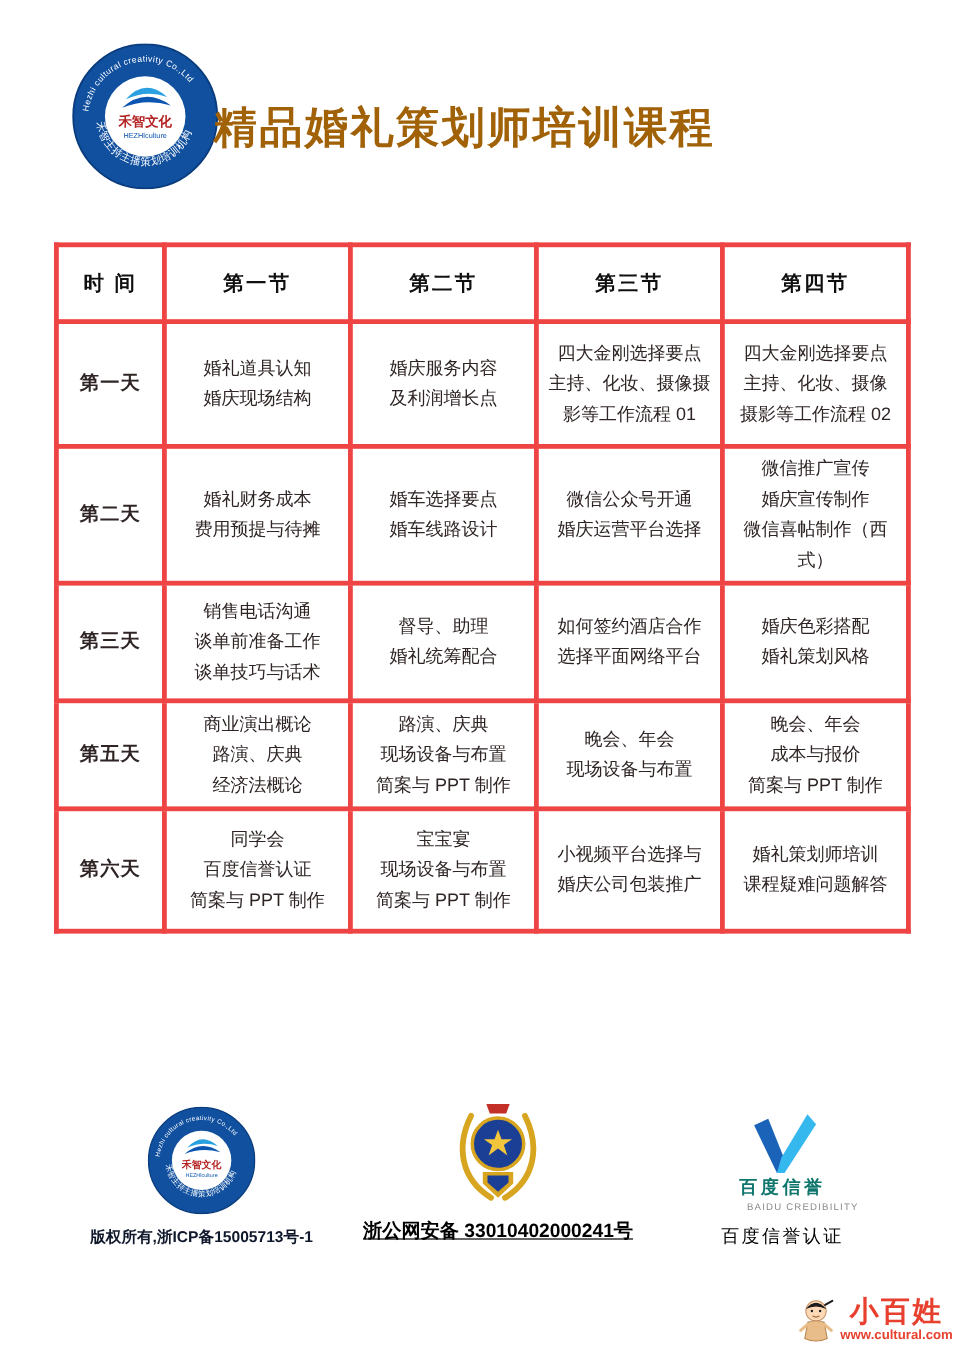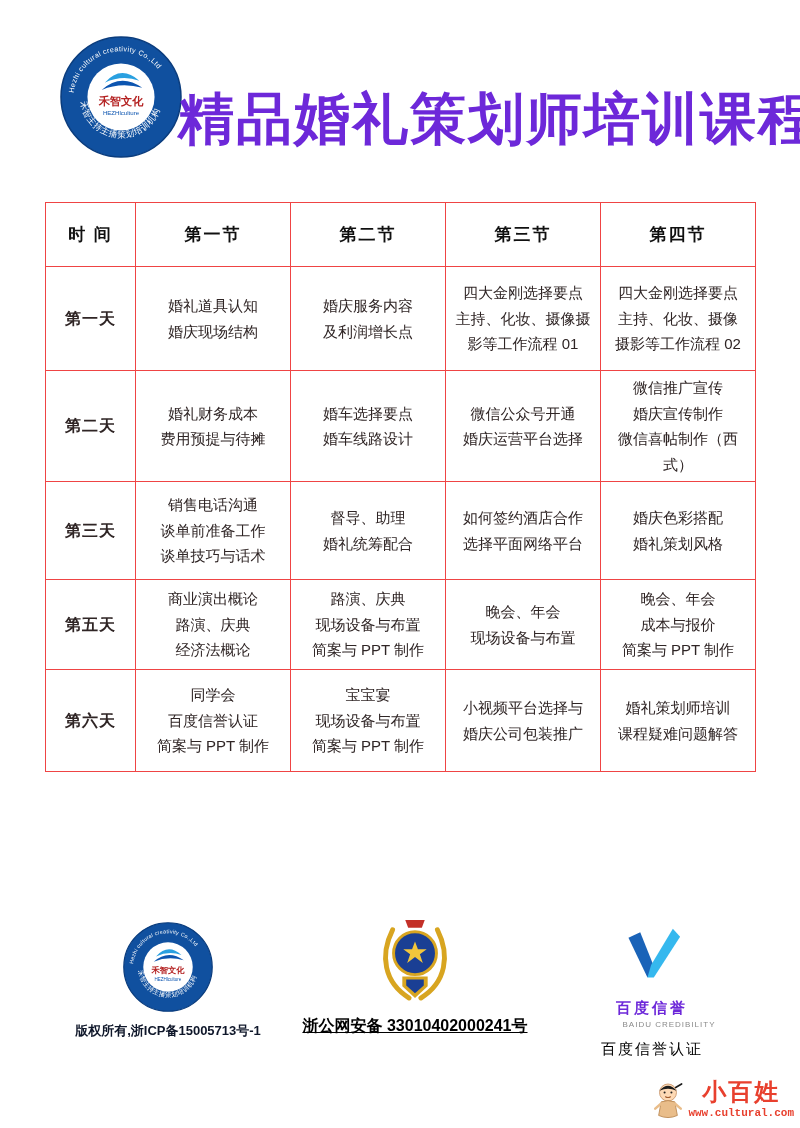--- a/index.html
+++ b/index.html
@@ -3,51 +3,51 @@
 <meta charset="utf-8">
 <style>
   *{margin:0;padding:0;box-sizing:border-box;}
   html,body{background:#ffffff;}
   .page{position:relative;width:800px;height:1128px;background:#fff;margin:0 auto;
         font-family:"Liberation Sans","DejaVu Sans",sans-serif;overflow:hidden;}
 
   
   .logo-main{position:absolute;left:60px;top:36px;width:122px;height:122px;}
   .page-title{position:absolute;left:178px;top:82px;width:548px;text-align:left;
-        font-size:56px;font-weight:bold;color:#6d28d9;white-space:nowrap;
+        font-size:36px;font-weight:bold;color:#a16207;white-space:nowrap;
         font-family:"Liberation Serif","DejaVu Serif",serif;letter-spacing:2px;}
 
   
   .course-table{position:absolute;left:45px;top:202px;width:710px;border-collapse:collapse;
         table-layout:fixed;color:#2f2525;}
-  .course-table th,.course-table td{border:1px solid #ef4444;text-align:center;vertical-align:middle;padding:4px;}
+  .course-table th,.course-table td{border:4px solid #ef4444;text-align:center;vertical-align:middle;padding:4px;}
   .course-table th{font-size:17px;font-weight:bold;color:#101010;letter-spacing:2px;}
   .course-table td{font-size:15px;line-height:1.7;white-space:pre-line;}
   .course-table td.day{font-size:16px;font-weight:bold;letter-spacing:1px;}
   .course-table thead tr{height:64px;}
   .course-table tbody tr:nth-child(1){height:104px;}
   .course-table tbody tr:nth-child(2){height:95px;}
   .course-table tbody tr:nth-child(3){height:98px;}
   .course-table tbody tr:nth-child(4){height:90px;}
   .course-table tbody tr:nth-child(5){height:102px;}
   .course-table tbody tr:nth-child(6){height:96px;}
 
   
   .footer-block{position:absolute;display:flex;flex-direction:column;align-items:center;}
   .footer-left{left:56px;top:922px;width:224px;}
   .footer-left .caption{margin-top:10px;font-size:13px;font-weight:bold;color:#0f172a;}
   .footer-center{left:293px;top:914px;width:244px;text-decoration:underline;}
   .footer-center .caption{margin-top:8px;font-size:16px;font-weight:bold;color:#000;}
   .footer-right{left:584px;top:928px;width:136px;}
-  .baidu-title{font-size:15px;font-weight:bold;color:#6d28d9;margin-top:19px;letter-spacing:3px;}
+  .baidu-title{font-size:15px;font-weight:bold;color:#0f766e;margin-top:0;letter-spacing:3px;}
   .baidu-sub{font-size:8px;color:#8a8a8a;letter-spacing:1px;margin-top:2px;padding-left:34px;}
   .footer-right .caption{margin-top:11px;font-size:15px;font-weight:normal;color:#000;letter-spacing:2px;}
 
   
-  .watermark{position:absolute;right:6px;bottom:6px;display:flex;align-items:flex-end;gap:3px;font-family:Liberation Mono, monospace;}
+  .watermark{position:absolute;right:6px;bottom:6px;display:flex;align-items:flex-end;gap:3px;}
   .watermark-texts{display:flex;flex-direction:column;align-items:center;line-height:1.15;padding-bottom:2px;}
   .watermark-name{color:#e8402e;font-size:24px;font-weight:bold;letter-spacing:2px;}
   .watermark-url{color:#e8402e;font-size:11px;font-weight:bold;}
 </style>
 </head>
 <body>
 
 <div class="page">
 
   <div class="logo-main">

